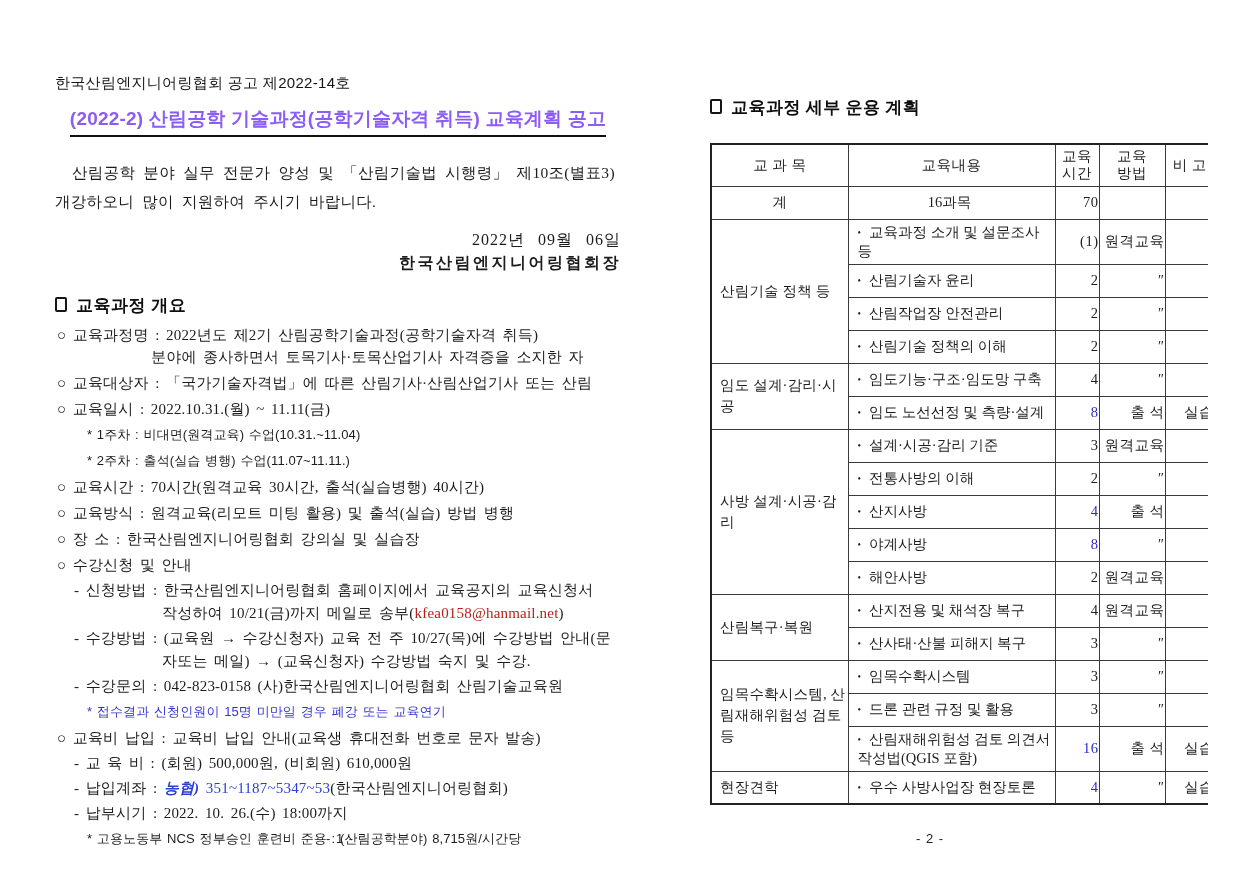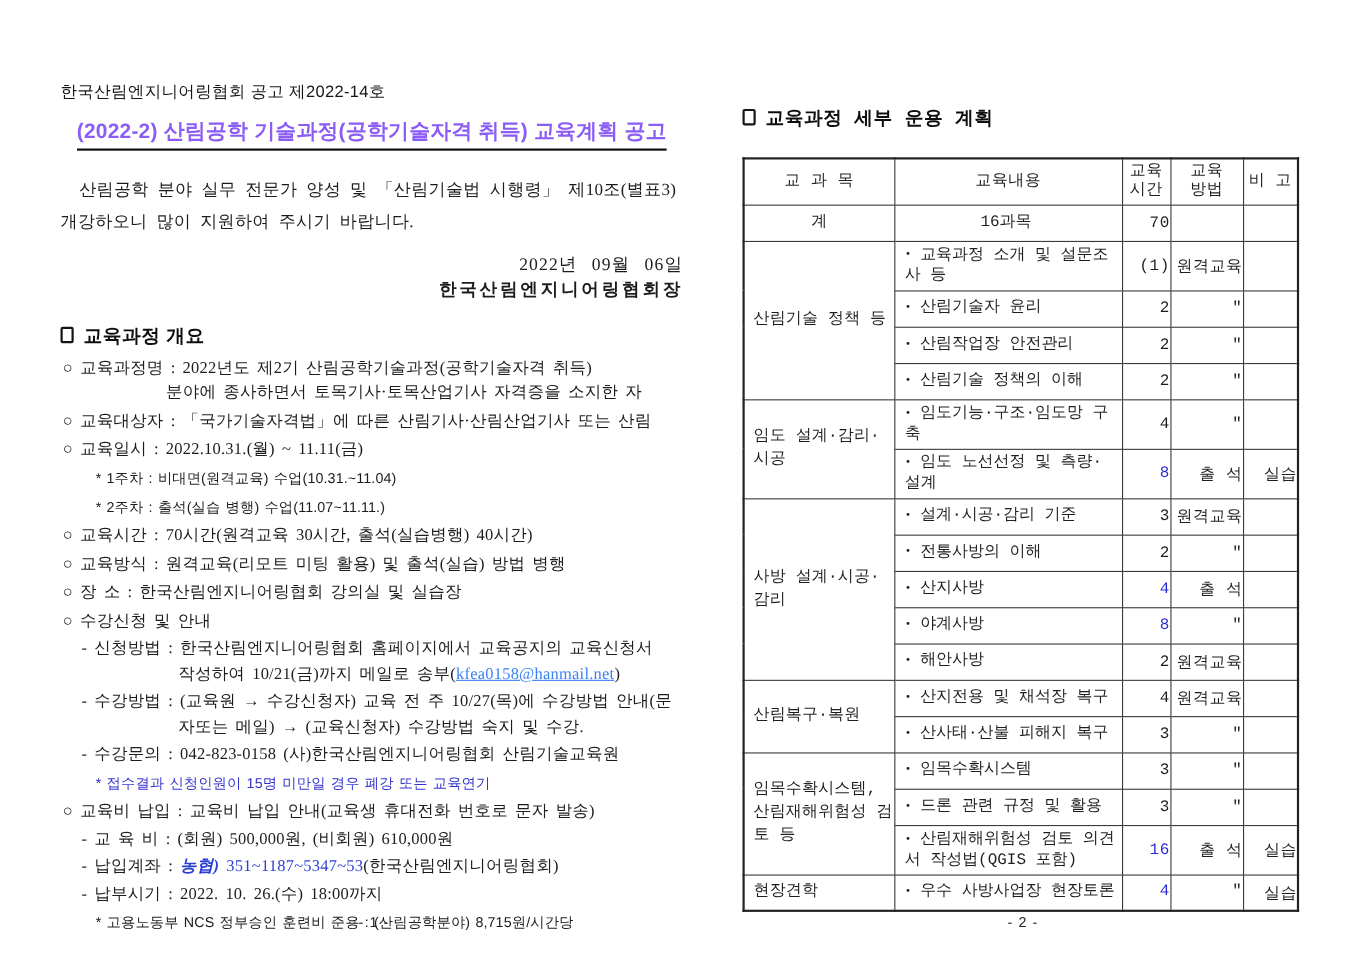--- a/index.html
+++ b/index.html
@@ -33,25 +33,25 @@
   .l { font-size:15px; line-height:16px; letter-spacing:0.2px; word-spacing:2.5px; }
   .l.item    { margin-left:2px;  margin-top:10px; }
   .l.cont2   { margin-left:96px; margin-top:6px; }
   .l.sub     { margin-left:19px; margin-top:9px; }
   .l.subcont { margin-left:107px; margin-top:7px; }
   .l.note, .l.noteblue {
     margin-left:32px; margin-top:10px; font-family:"Liberation Sans", sans-serif;
     font-size:13px; letter-spacing:0.1px; word-spacing:1px;
   }
   .l.noteblue { color:#3434cd; }
-  .link { color:#3b82f6; text-decoration:underline; cursor:pointer; }
+  .link { color:#b91c1c; cursor:pointer; }
   .bank { color:#2b3fd4; font-weight:bold;font-style:italic; }
   .banknum { color:#2b3fd4; }
   
-  .page2 { position:absolute; left:675px; top:96px; width:512px; font-family:Liberation Mono, monospace; }
+  .page2 { position:absolute; left:710px; top:96px; width:512px; font-family:Liberation Serif, serif; }
   .sec-head2 { font-size:17px; font-weight:bold; color:#0e0e0e; letter-spacing:0.5px; }
   #course-table {
     margin-top:24px; border-collapse:collapse; table-layout:fixed; width:504px;
     border:2px solid #222; font-size:14.5px; color:#1e1e1e;
   }
   #course-table th, #course-table td { border:1px solid #3a3a3a; }
   #course-table th {
     font-weight:normal; text-align:center; height:42px;
     white-space:pre-line; line-height:17px; letter-spacing:0.5px;
   }

